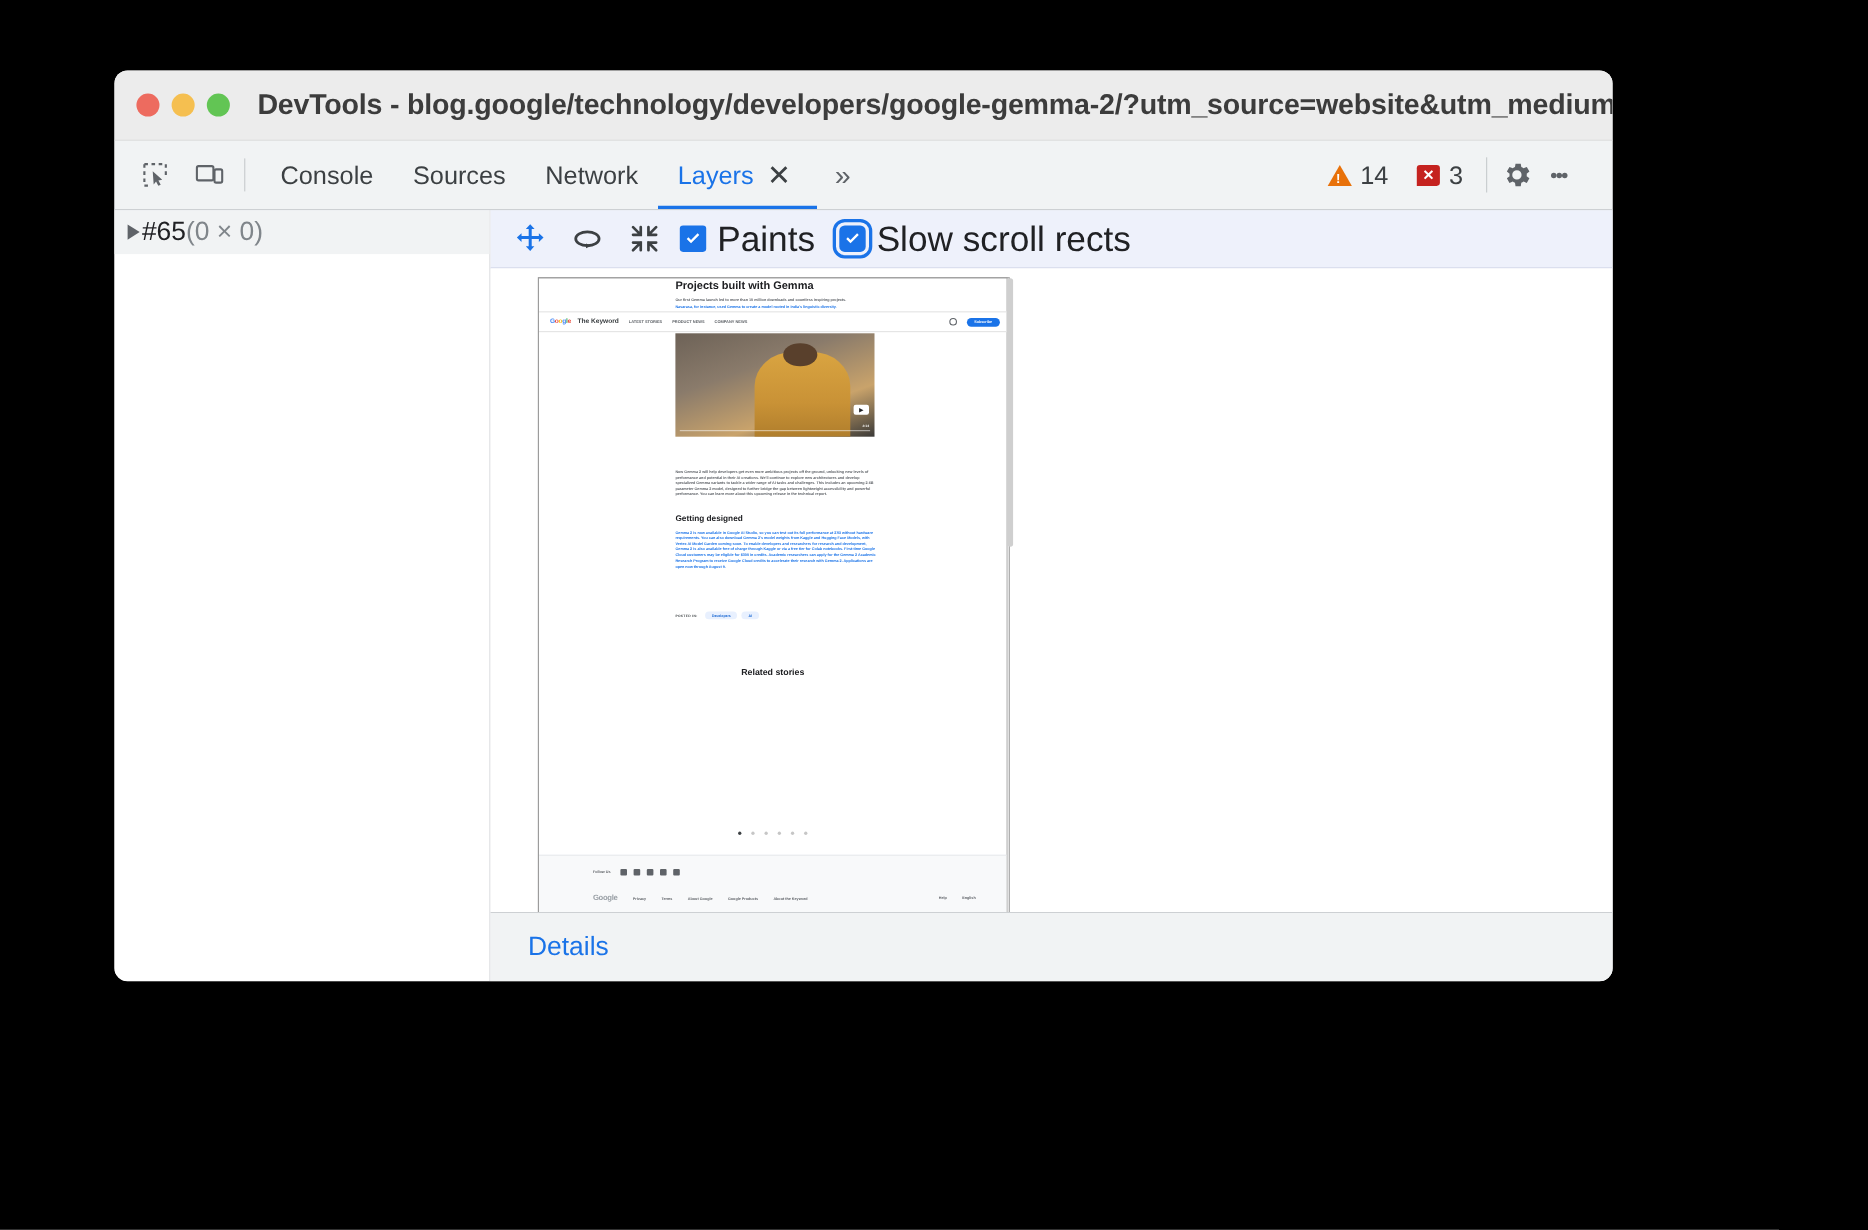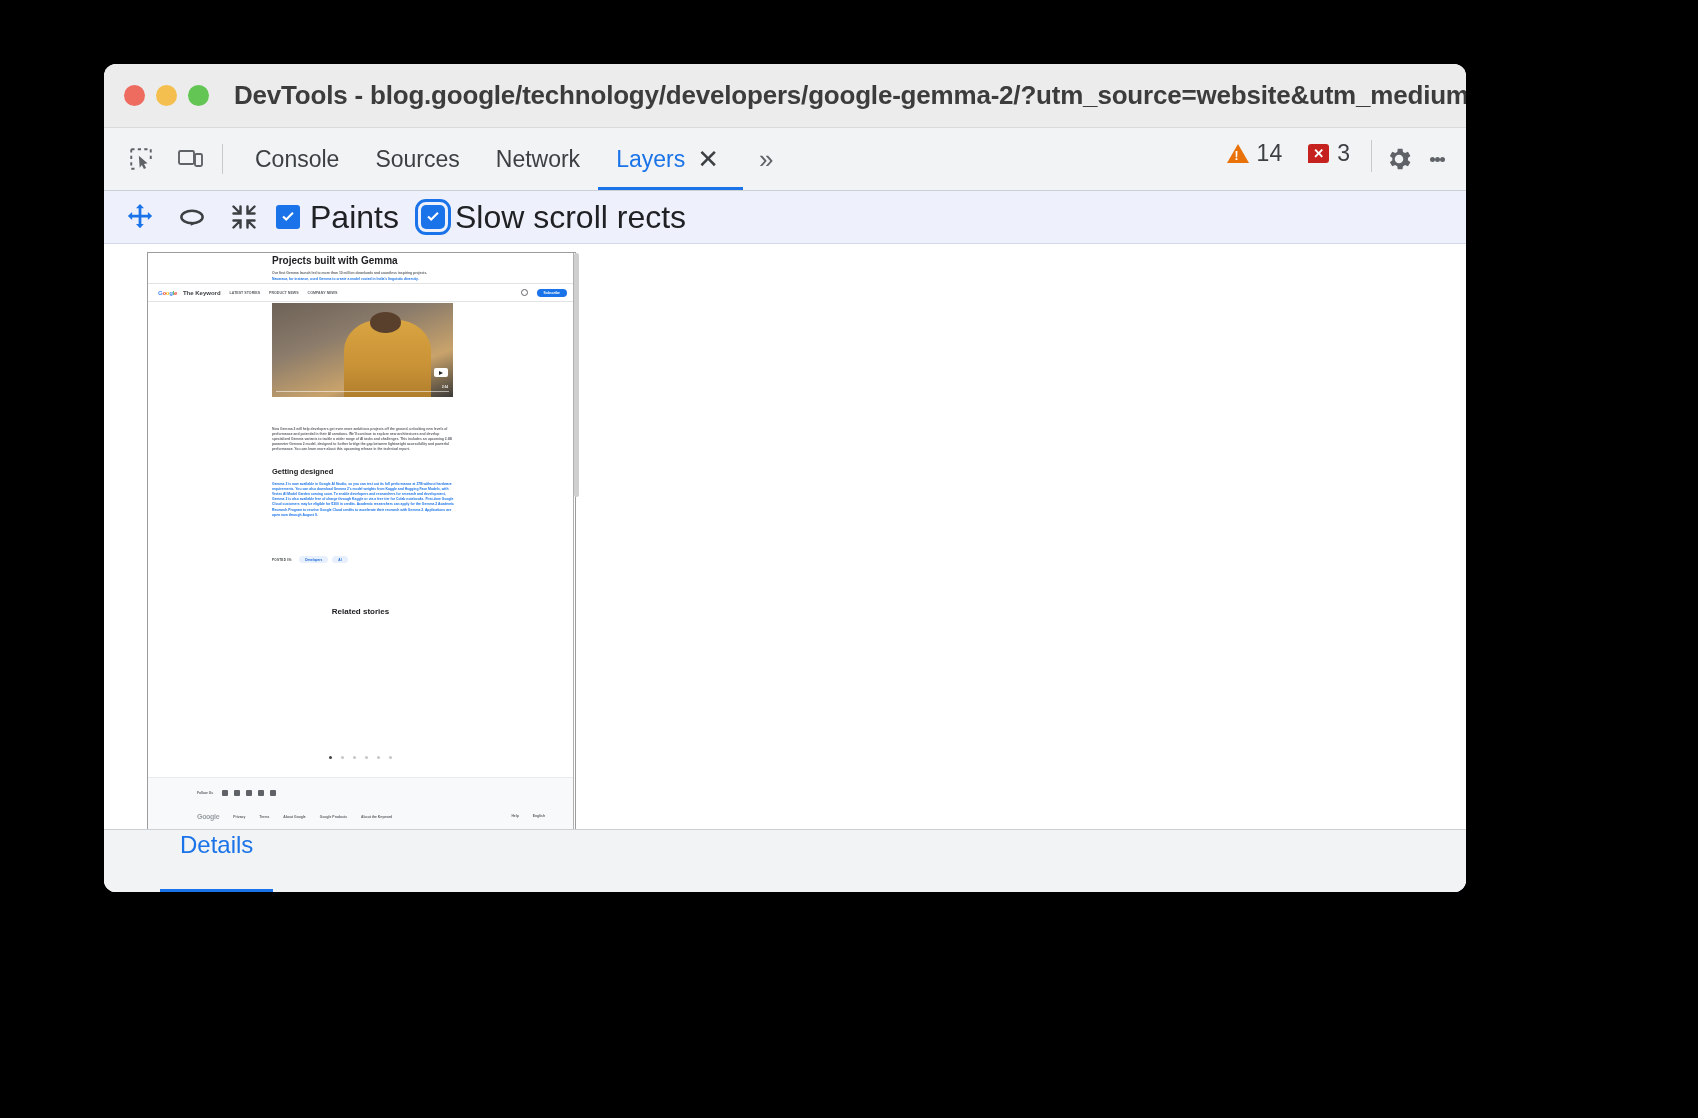--- a/index.html
+++ b/index.html
@@ -47,21 +47,21 @@
     display:flex;align-items:center;white-space:nowrap;
   }
   .tab.active{color:#1a73e8;box-shadow:inset 0 -3px 0 #1a73e8;}
   .tab-close{
     font-size:26px;color:#3c4043;padding:0 6px 0 12px;display:flex;
     align-items:center;height:62px;
   }
   .tab.active .tab-close{color:#3c4043;}
   .chev{font-size:26px;color:#5f6368;padding:0 16px;display:flex;align-items:center;height:62px;}
   #counters{
-    margin-left:auto;display:flex;align-items:flex-start;gap:0;padding-right:10px;
+    margin-left:auto;display:flex;align-items:center;gap:0;padding-right:30px;
   }
   .counter{display:flex;align-items:center;gap:8px;padding:0 13px;font-size:23px;color:#3c4043;}
   .tri-warn{
     width:0;height:0;border-left:11px solid transparent;border-right:11px solid transparent;
     border-bottom:19px solid #e8710a;position:relative;
   }
   .tri-warn::after{
     content:"!";position:absolute;left:-3px;top:5px;font-size:12px;color:#fff;font-weight:bold;
   }
   .err-box{
@@ -185,21 +185,21 @@
   #layer-outline{
     position:absolute;left:43px;top:8px;width:427px;height:589px;
     border:1px solid #9c9c9c;pointer-events:none;
   }
   #scroll-thumb{
     position:absolute;right:-4px;top:0;width:5px;height:244px;background:#cfcfcf;border-radius:3px;
   }
   
   #details{
     height:62px;flex:0 0 62px;background:#f1f3f4;border-top:1px solid #cdd0d3;
-    display:flex;align-items:flex-end;padding-left:42px;
+    display:flex;
   }
   #details-tab{
     font-size:24px;color:#1a73e8;padding:0 20px 16px 20px;margin-left:14px;
     box-shadow:inset 0 -3px 0 #1a73e8;height:100%;display:flex;align-items:center;
   }
 </style>
 </head>
 <body>
 
 <div id="window">
@@ -261,20 +261,27 @@
       <div class="kebab">
         <span></span>
           <span></span>
           <span></span>
       </div>
     </div>
   </div>
 
   <div id="split">
 
+    <div id="layertree">
+      <div id="lt-row">
+        <span class="arrow"></span>
+        <span id="lt-id">#65</span>
+        <span id="lt-dim">(0 × 0)</span>
+      </div>
+    </div>
 
     <div id="rightpane">
 
       <div id="layers-toolbar">
         <div class="lt-btn">
           <svg width="30" height="30" viewBox="0 0 24 24">
             <path fill="#1a73e8" d="M12 1.5l3.2 3.4h-2.1v5.2h5.2V8l3.4 3.2-3.4 3.2v-2.1h-5.2v5.2H15L12 20.9 8.8 17.5h2.1v-5.2H5.7v2.1L2.3 11.2 5.7 8v2.1h5.2V4.9H8.8z"></path>
           </svg>
         </div>
         <div class="lt-btn">

